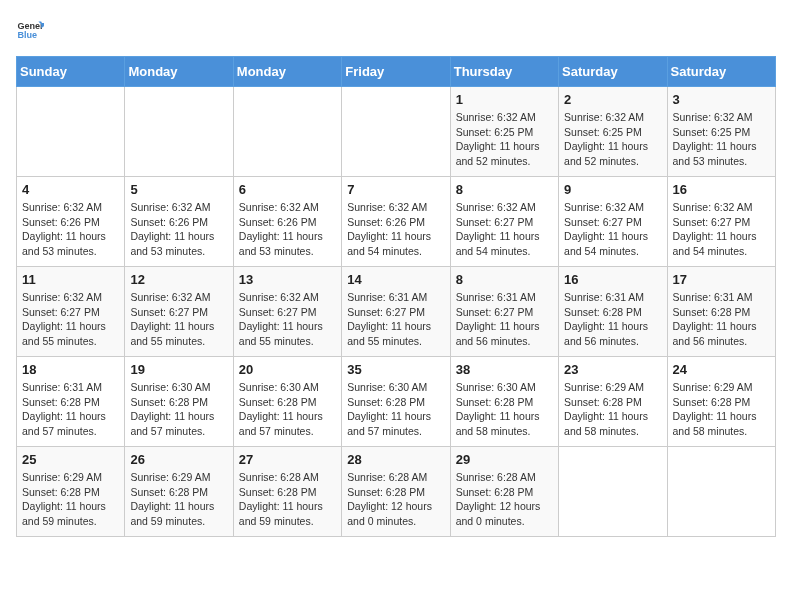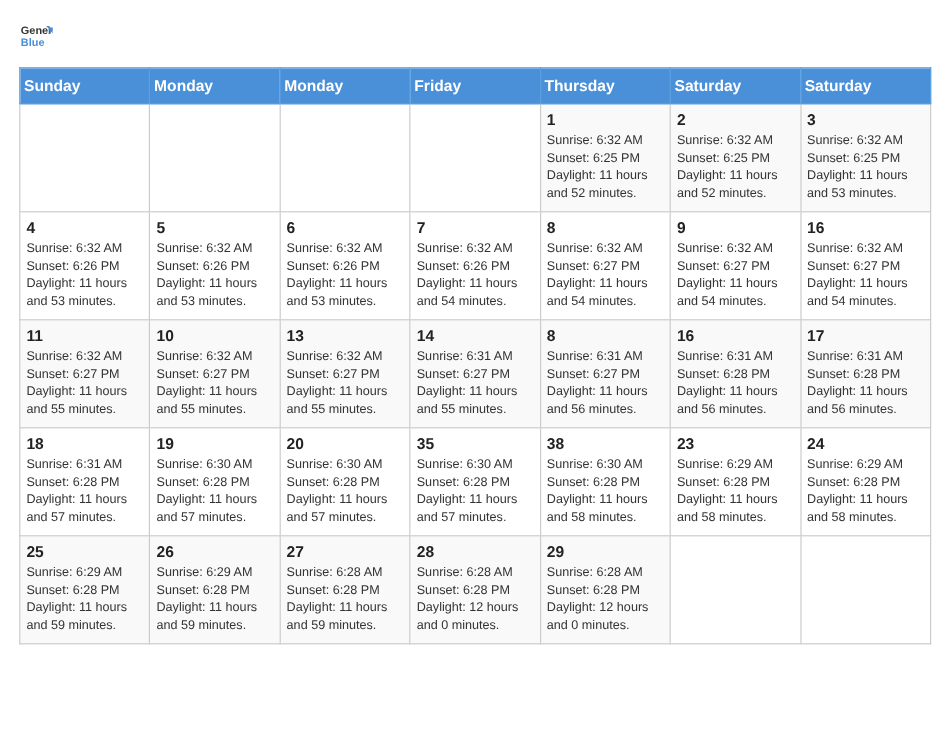--- a/index.html
+++ b/index.html
@@ -197,21 +197,21 @@
       </tr>
       <tr>
         <td>
           <div class="day-number">11</div>
           <div class="day-info" style="white-space: pre-line;">Sunrise: 6:32 AM
 Sunset: 6:27 PM
 Daylight: 11 hours
 and 55 minutes.</div>
         </td>
         <td>
-          <div class="day-number">10</div>
+          <div class="day-number">12</div>
           <div class="day-info" style="white-space: pre-line;">Sunrise: 6:32 AM
 Sunset: 6:27 PM
 Daylight: 11 hours
 and 55 minutes.</div>
         </td>
         <td>
           <div class="day-number">13</div>
           <div class="day-info" style="white-space: pre-line;">Sunrise: 6:32 AM
 Sunset: 6:27 PM
 Daylight: 11 hours

